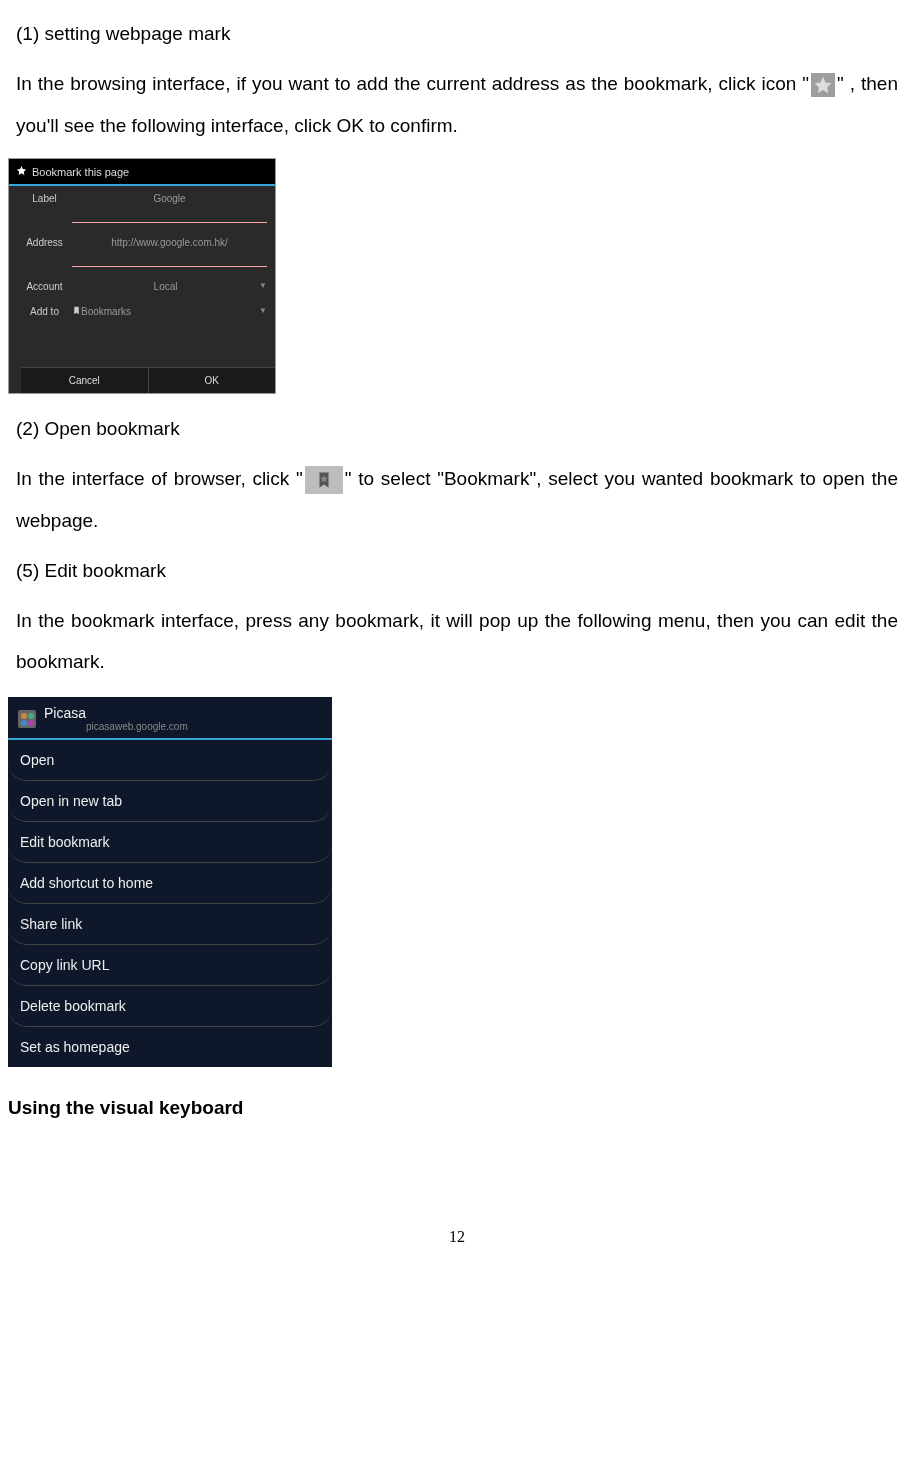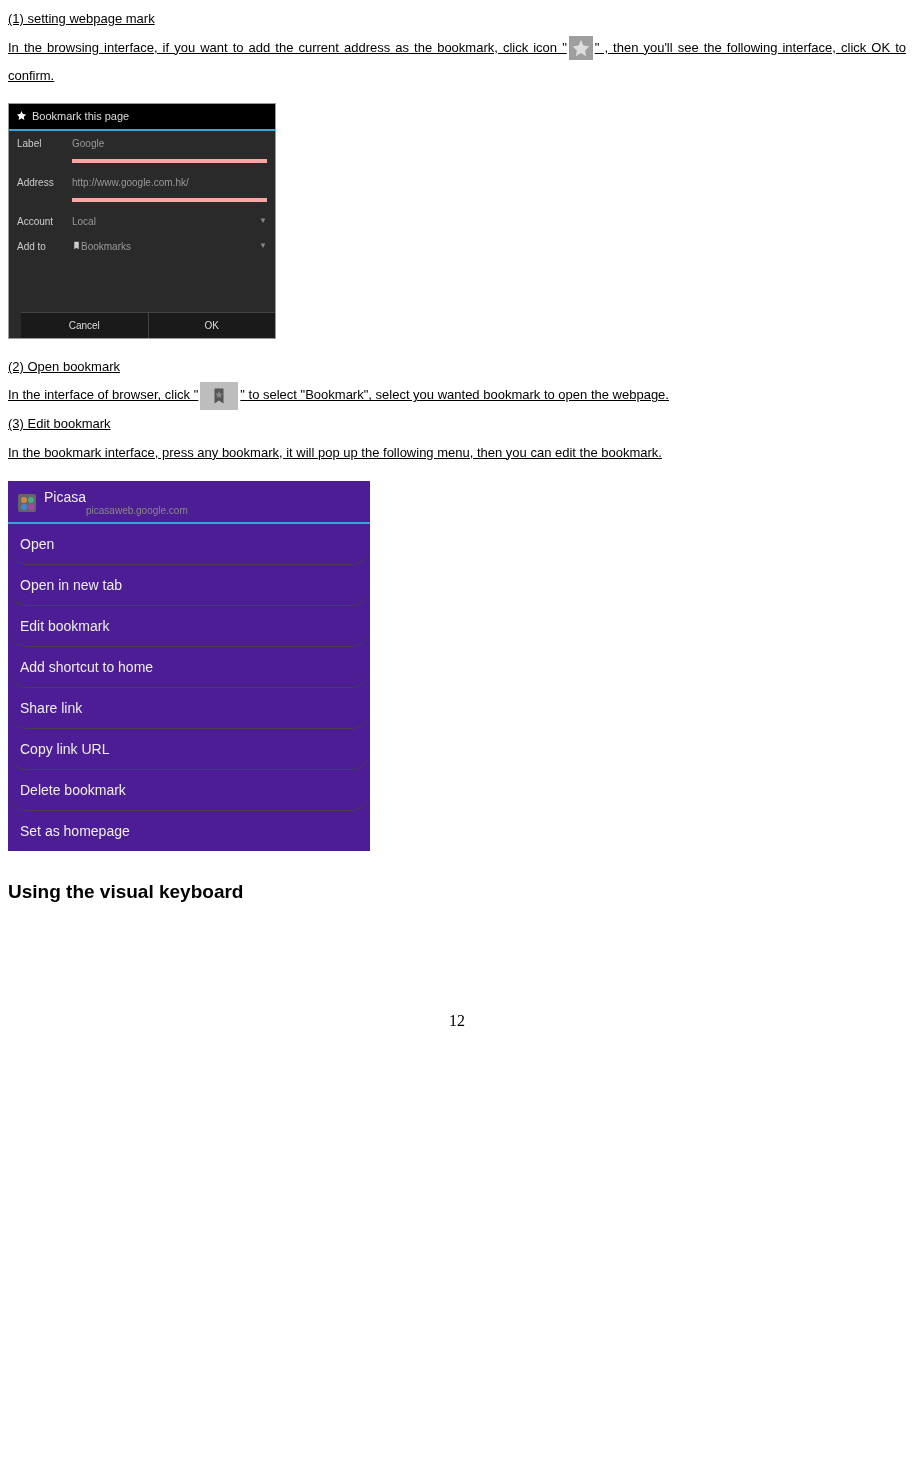--- a/index.html
+++ b/index.html
@@ -8,25 +8,24 @@
     font-family: Arial, sans-serif;
     background: #fff;
     color: #000;
     width: 918px;
   }
   .page {
     padding: 5px 12px 40px 8px;
     box-sizing: border-box;
   }
   .body-text {
-    font-size: 13px;
+    font-size: 19px;
     line-height: 2.2;
-    margin: 0;
+    margin: 8px;
     text-align: justify;
-    text-decoration: underline;
   }
   .section-title {
     font-size: 19px;
     font-weight: bold;
     margin: 30px 0 16px 0;
   }
   .inline-icon {
     display: inline-block;
     width: 24px;
     height: 24px;
@@ -75,33 +74,34 @@
     font-size: 11px;
     border-bottom: 2px solid #35a6d6;
     display: flex;
     align-items: center;
     gap: 5px;
   }
   .shot1-row {
     display: flex;
     padding: 7px 8px;
     font-size: 10px;
+    text-align: center;
   }
   .shot1-label {
     width: 55px;
     color: #ccc;
   }
   .shot1-value {
     color: #999;
     font-size: 10px;
     flex: 1;
   }
   .shot1-row.underline .shot1-value {
-    border-bottom: 4px solid #fca5a5;
-    padding-bottom: 10px;
+    border-bottom: 1px solid #fca5a5;
+    padding-bottom: 18px;
   }
   .shot1-chevron {
     color: #888;
     font-size: 8px;
   }
   .shot1-addto-value {
     display: flex;
     align-items: center;
     gap: 0;
   }
@@ -121,22 +121,22 @@
     padding: 7px 0;
     font-size: 10px;
     color: #ddd;
   }
   .shot1-btn:first-child {
     border-right: 1px solid #444;
   }
 
   
   .shot2 {
-    width: 362px;
-    background: #4c1d95;
+    width: 324px;
+    background: #0f172a;
     color: #eee;
     font-family: sans-serif;
     font-size: 14px;
     margin-top: 14px;
     filter: blur(0.2px);
   }
   .shot2-header {
     padding: 8px 10px 6px 10px;
     border-bottom: 2px solid #35a6d6;
     display: flex;
@@ -237,21 +237,21 @@
 
   <p class="body-text" style="margin-top:14px;">(2)  Open bookmark</p>
 
   <p class="body-text">
     <span>In the interface of browser, click "</span><span class="inline-icon-bookmarks"><svg width="18" height="20" viewBox="0 0 24 24">
           <path fill="#555" d="M6 2h12v20l-6-4-6 4z"></path>
           <path fill="#888" d="M12 5l1.5 3.5L17 9l-2.5 2.4.6 3.6L12 13l-3.1 2 .6-3.6L7 9l3.5-.5z"></path>
         </svg></span><span>" to select "Bookmark", select you wanted bookmark to open the webpage.</span>
   </p>
 
-  <p class="body-text">(3)  Edit bookmark</p>
+  <p class="body-text">(5)  Edit bookmark</p>
 
   <p class="body-text">In the bookmark interface, press any bookmark, it will pop up the following menu, then you can edit the bookmark.</p>
 
   <div class="shot2">
     <div class="shot2-header">
       <div class="shot2-favicon"></div>
       <div class="shot2-header-text">
         <div class="title">Picasa</div>
         <div class="url">picasaweb.google.com</div>
       </div>

